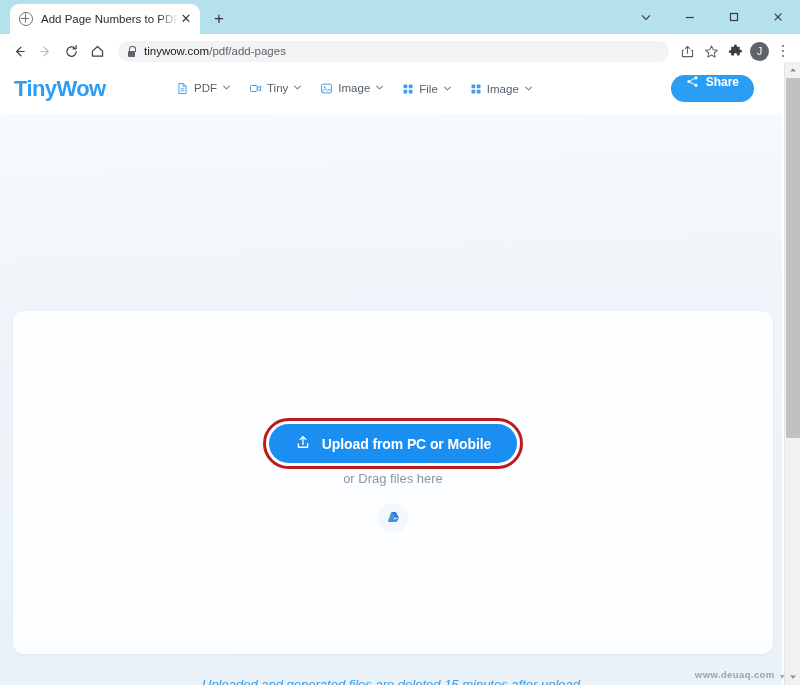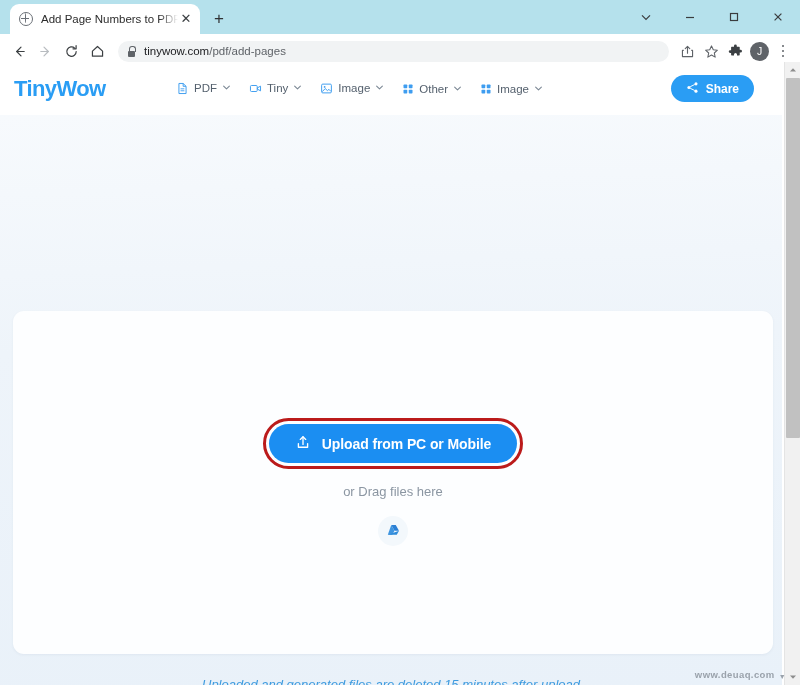--- a/index.html
+++ b/index.html
@@ -244,21 +244,20 @@
 
   .share-btn {
     position: absolute;
     right: 28px;
     background: #2a9df4;
     color: #fff;
     border-radius: 16px;
     height: 27px;
     padding: 0 15px;
     display: flex;
-    align-items: center;
     gap: 7px;
     font-size: 12px;
     font-weight: 700;
     border: none;
     font-family: "Liberation Sans", sans-serif;
   }
 
   .hero {
     position: relative;
     height: 570px;
@@ -314,21 +313,21 @@
     display: flex;
     align-items: center;
     gap: 11px;
     font-size: 14px;
     font-weight: 700;
     font-family: "Liberation Sans", sans-serif;
     letter-spacing: -0.1px;
   }
 
   .drag-text {
-    margin-top: 15px;
+    margin-top: 2px;
     font-size: 13px;
     color: #8b96a2;
   }
 
   .gdrive {
     margin-top: 17px;
     width: 30px; height: 30px;
     border-radius: 50%;
     background: #f3f8fc;
     display: flex;
@@ -526,21 +525,21 @@
 
         <div class="nav-item">
           <span class="ni-icon">
             <svg width="12" height="12" viewBox="0 0 16 16">
                 <rect x="2" y="2" width="5" height="5" rx="1" fill="#3e9df0"></rect>
                 <rect x="9" y="2" width="5" height="5" rx="1" fill="#3e9df0"></rect>
                 <rect x="2" y="9" width="5" height="5" rx="1" fill="#3e9df0"></rect>
                 <rect x="9" y="9" width="5" height="5" rx="1" fill="#3e9df0"></rect>
               </svg>
           </span>
-          <span>Other</span>
+          <span>File</span>
           <span class="caret"><svg width="9" height="9" viewBox="0 0 10 10">
                 <path d="M1.8 3.4 L5 6.6 L8.2 3.4" fill="none" stroke="#7b8794" stroke-width="1.2" stroke-linecap="round" stroke-linejoin="round"></path>
               </svg></span>
         </div>
 
         <div class="nav-item">
           <span class="ni-icon">
             <svg width="12" height="12" viewBox="0 0 16 16">
                 <rect x="2" y="2" width="5" height="5" rx="1" fill="#3e9df0"></rect>
                 <rect x="9" y="2" width="5" height="5" rx="1" fill="#3e9df0"></rect>

